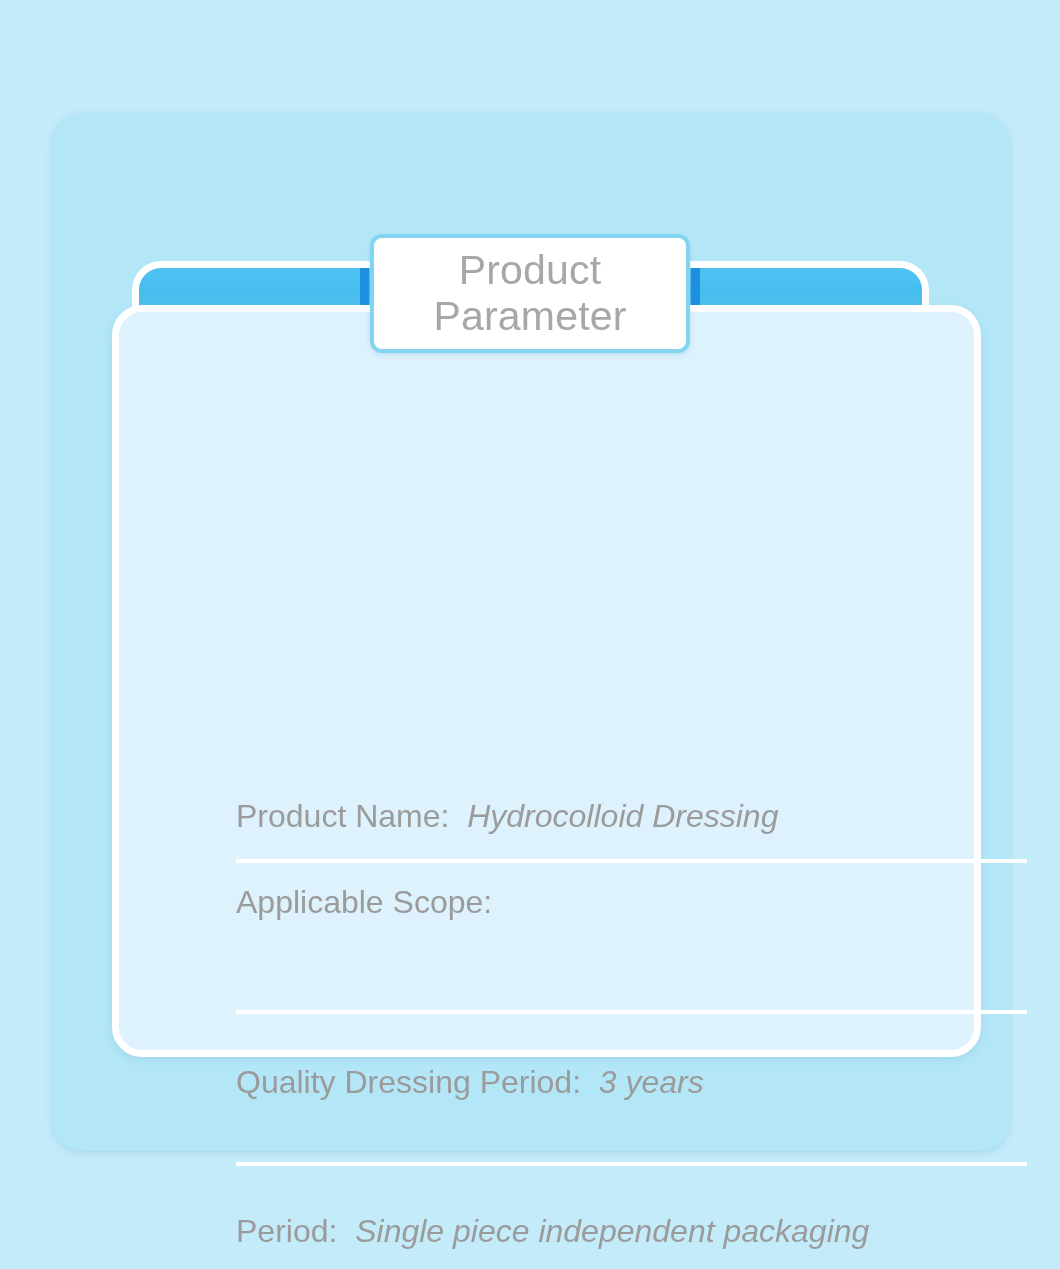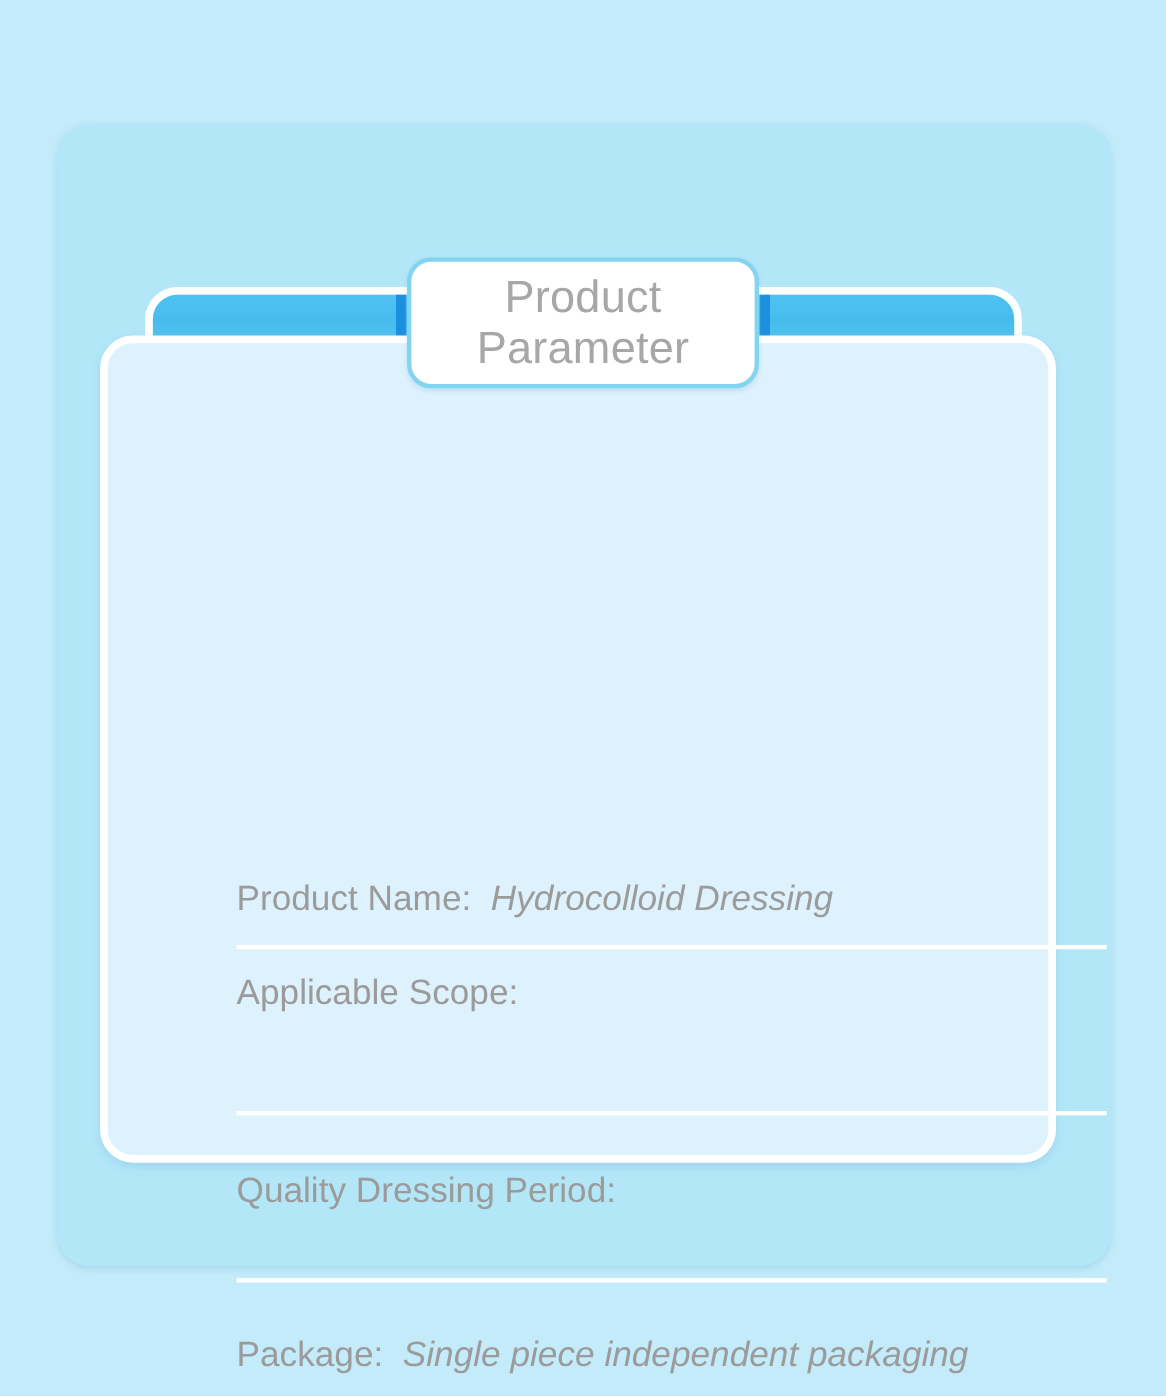--- a/index.html
+++ b/index.html
@@ -51,41 +51,41 @@
     left: 691px;
     top: 268px;
     width: 9px;
     height: 44px;
     background: #1b8fe0;
   }
 
   
   #content-card {
     position: absolute;
-    left: 91px;
+    left: 112px;
     top: 305px;
     width: 869px;
     height: 752px;
     box-sizing: border-box;
     border: 7px solid #ffffff;
     border-radius: 30px;
     background: #ddf2fd;
     box-shadow: 0 3px 9px rgba(120, 180, 210, 0.30);
   }
 
   
   #title-tab {
     position: absolute;
     left: 370px;
     top: 234px;
     width: 320px;
     height: 119px;
     box-sizing: border-box;
     border: 4px solid #83d4f1;
-    border-radius: 22px;
+    border-radius: 12px;
     background: #ffffff;
     display: flex;
     align-items: center;
     justify-content: center;
     box-shadow: 0 2px 5px rgba(110, 175, 210, 0.28);
   }
   #title-tab-text {
     font-size: 41px;
     line-height: 1.12;
     color: #a7a7a7;
@@ -157,26 +157,27 @@
 
     <div class="param-row" id="row-applicable">
       <div class="row-inner">
         <span class="param-label">Applicable Scope:  </span>
       </div>
     </div>
 
     <div class="param-row" id="row-guarantee">
       <div class="row-inner">
         <span class="param-label">Quality Dressing Period:  </span>
+        <span class="param-value left-flow">3 years</span>
       </div>
     </div>
 
     <div class="param-row" id="row-package">
       <div class="row-inner">
-        <span class="param-label">Package:  </span>
+        <span class="param-label">Period:  </span>
         <span class="param-value left-flow">Single piece independent packaging</span>
       </div>
     </div>
 
   </div>
 </div>
 
 <div id="title-tab">
   <div id="title-tab-text">Product
 Parameter</div>

